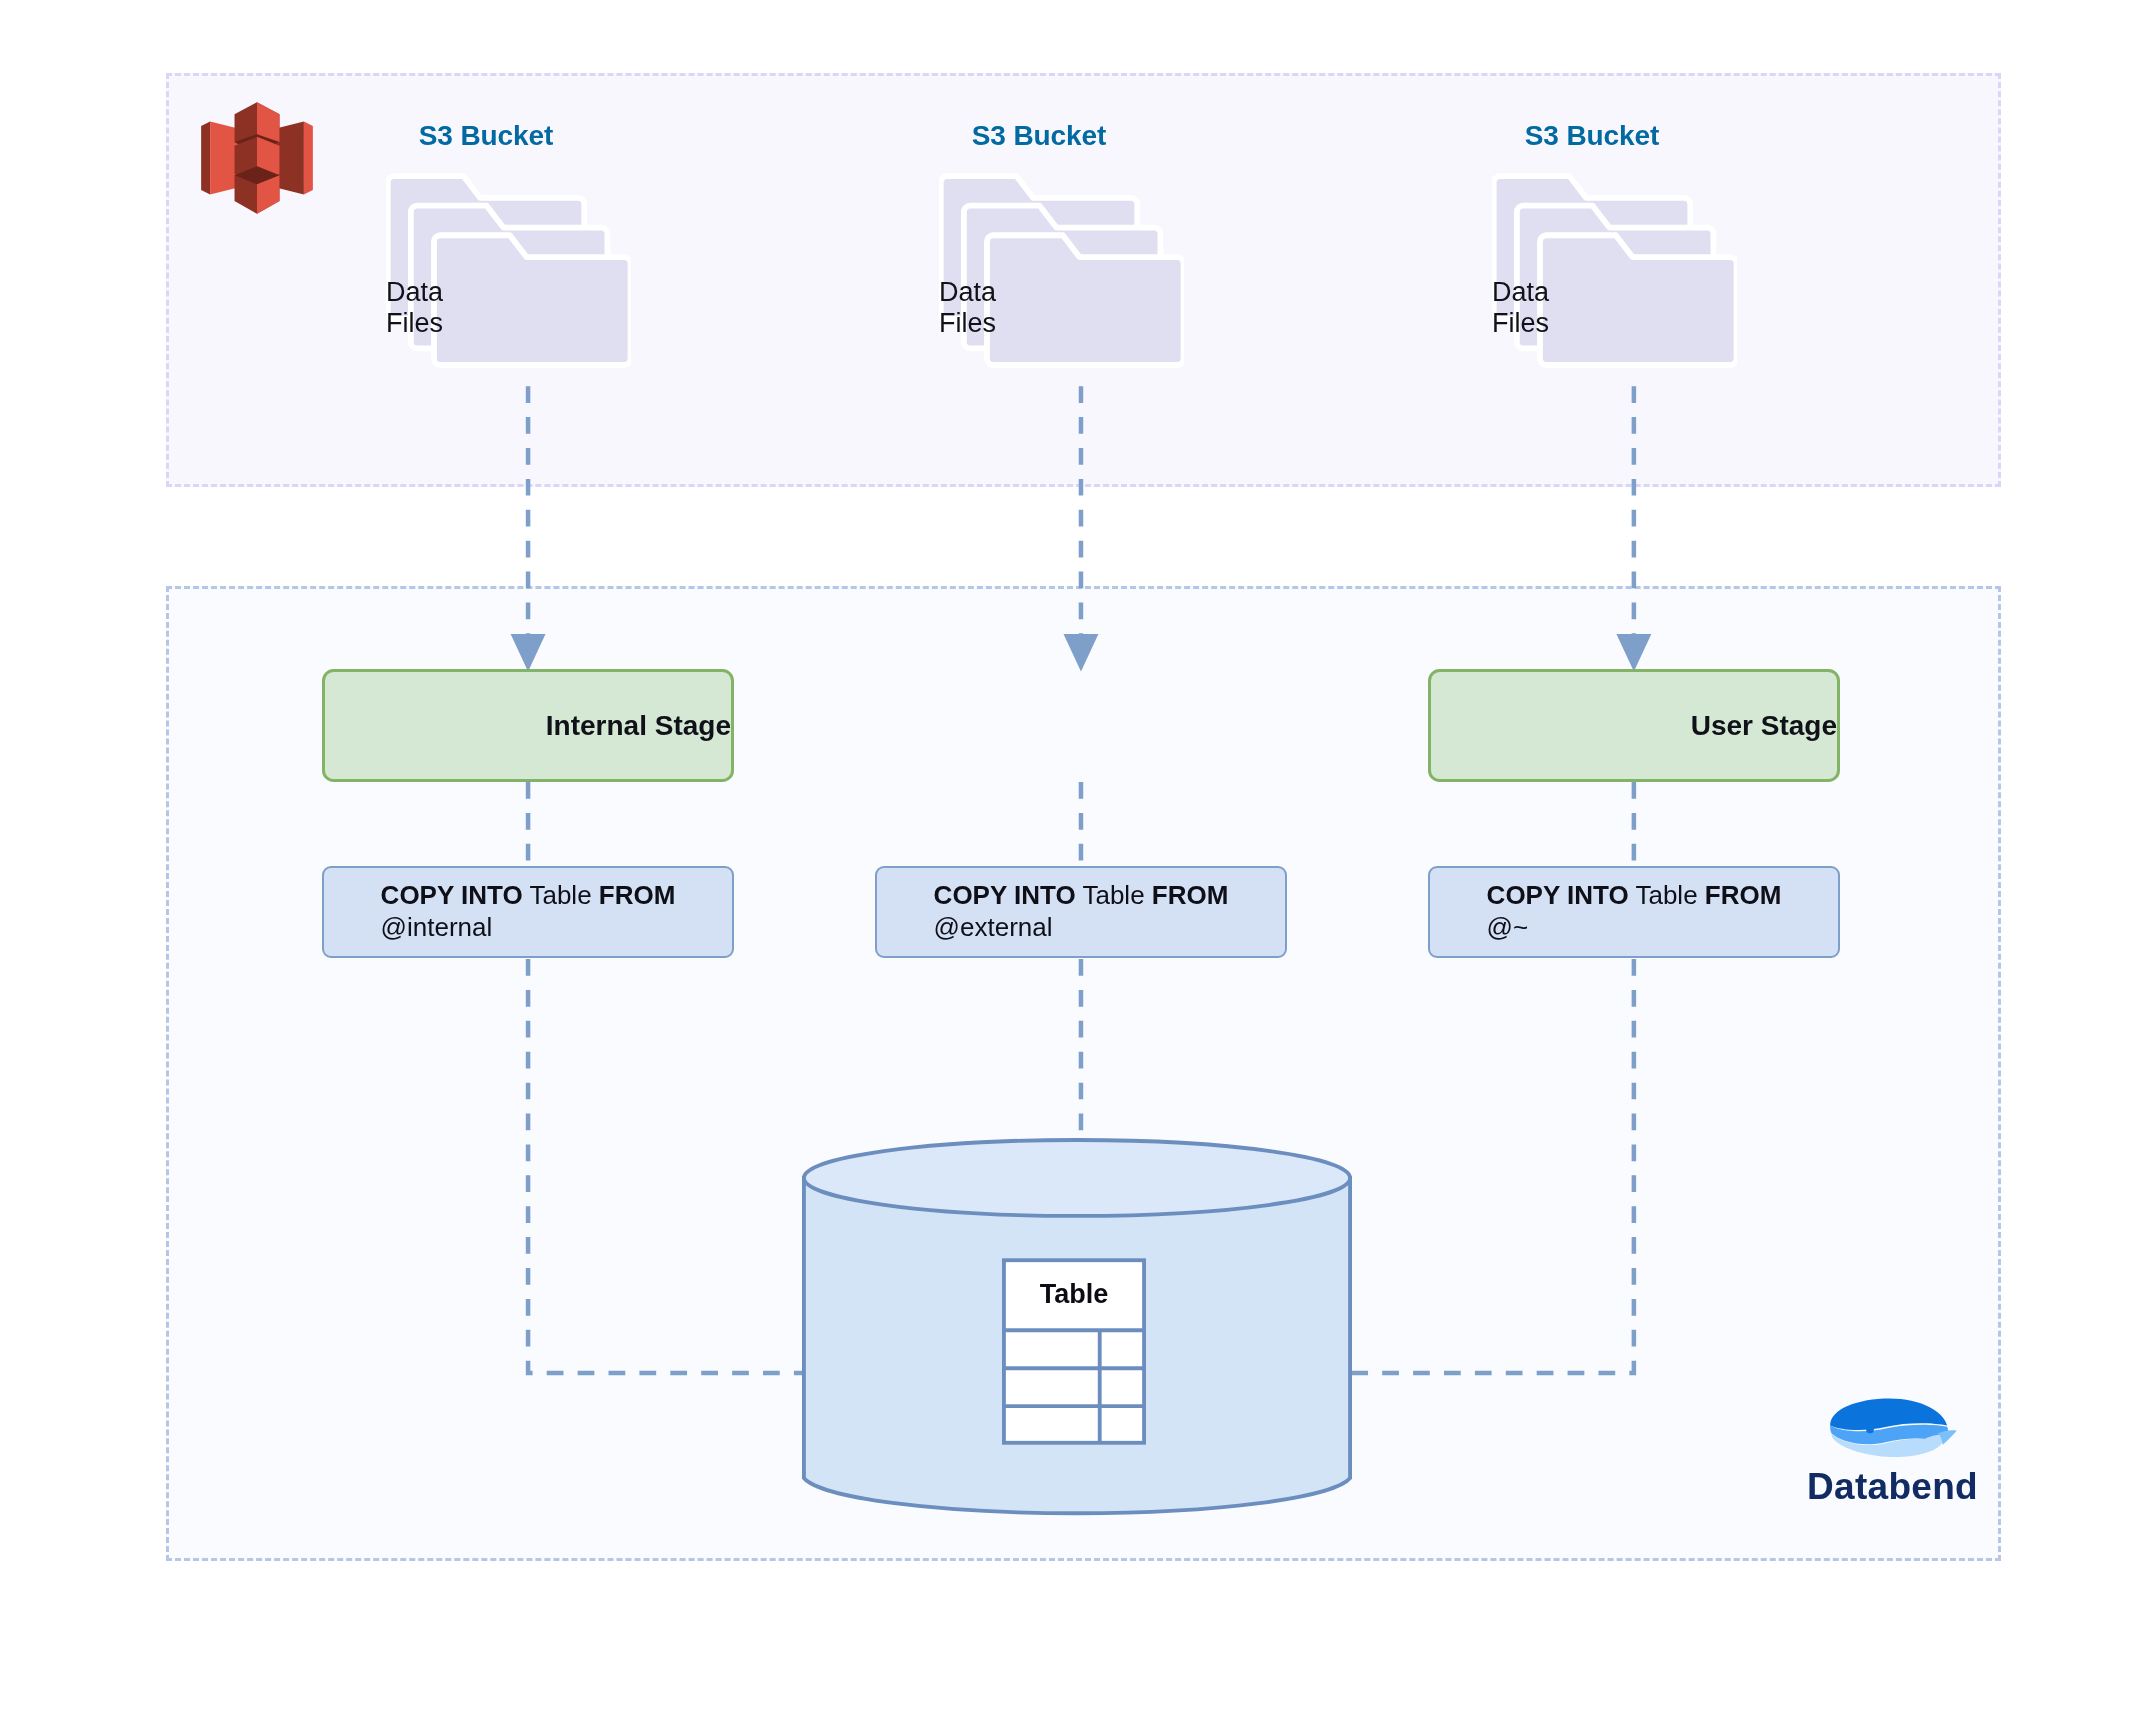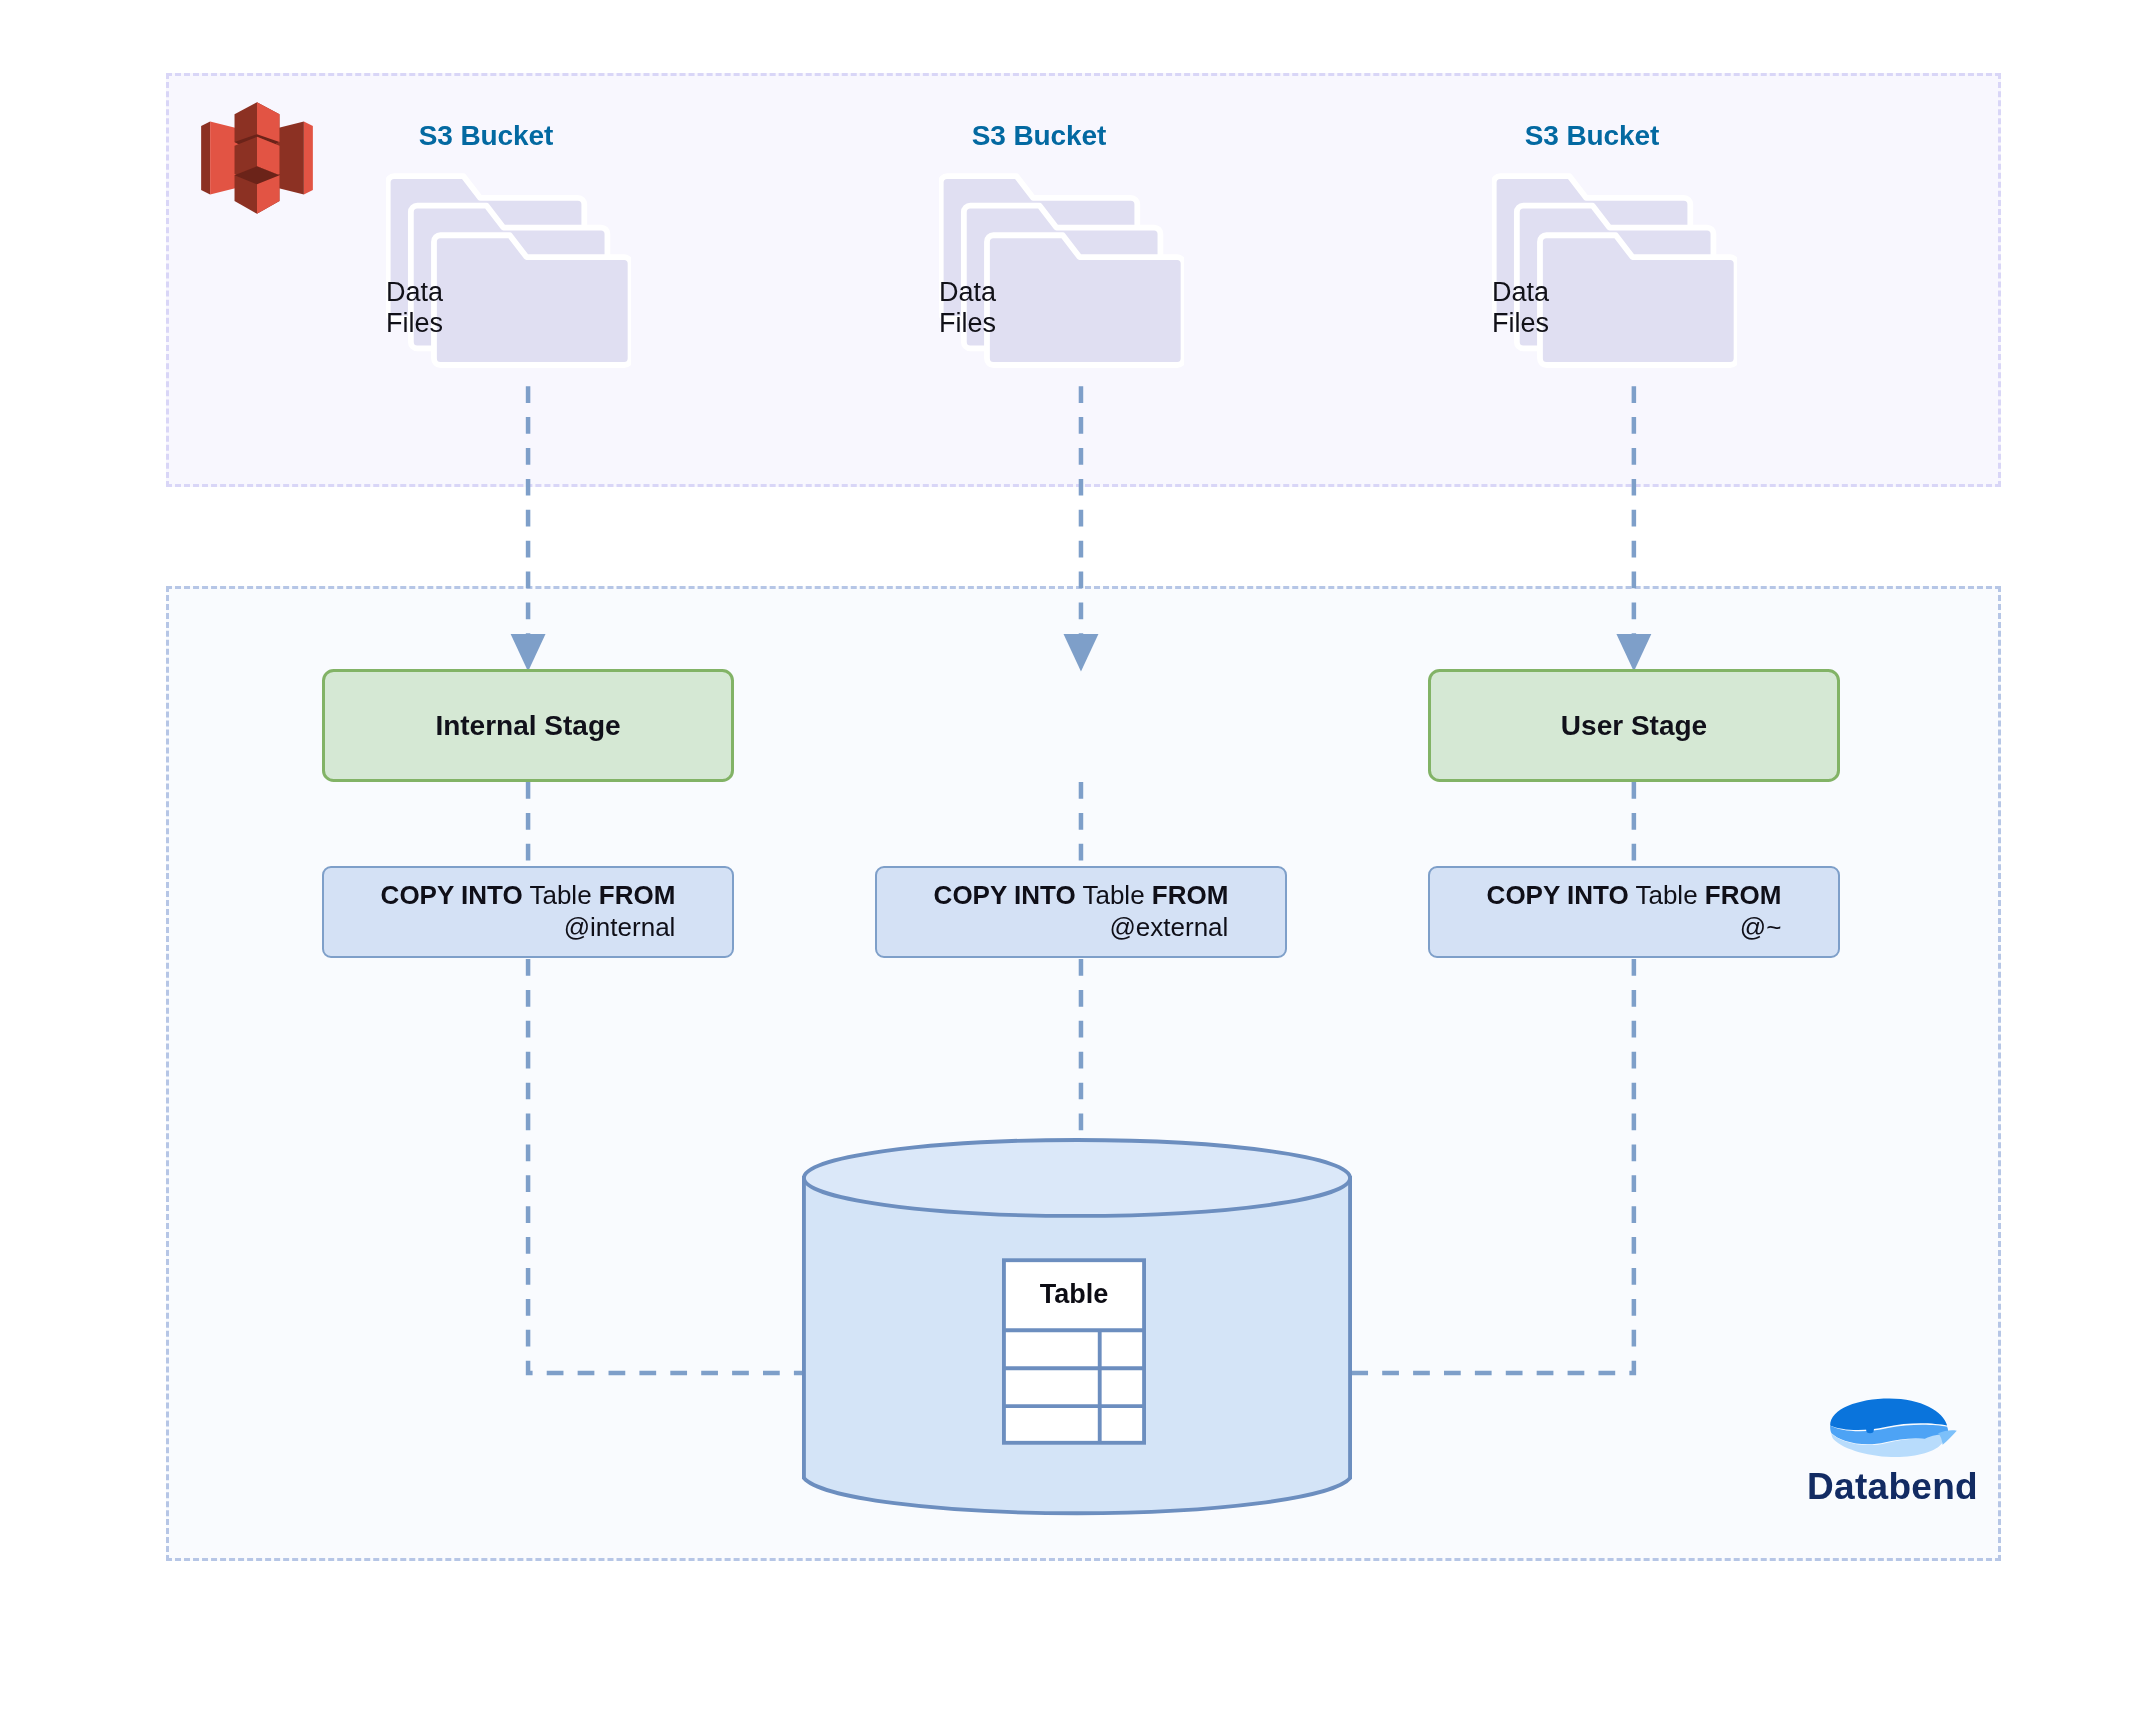--- a/index.html
+++ b/index.html
@@ -62,39 +62,39 @@
   .stage-box{
     position:absolute;
     box-sizing:border-box;
     width:412px;
     height:113px;
     background:#d5e8d4;
     border:3.2px solid #82b366;
     border-radius:11.6px;
     display:flex;
     align-items:center;
-    justify-content:center;
+    justify-content:flex-end;
     font-size:28px;
     font-weight:bold;
     color:#11111a;
   }
 
   
   .copy-box{
     position:absolute;
     box-sizing:border-box;
     width:412px;
     height:92px;
     background:#d4e1f5;
     border:2.6px solid #7e9fc9;
     border-radius:9px;
     display:flex;
     align-items:center;
     justify-content:center;
-    text-align:right;
+    text-align:left;
     font-size:26px;
     line-height:1.22;
     color:#0f0f18;
   }
   .copy-box .kw{font-weight:bold;}
   .copy-box .nm{font-weight:normal;}
 
   
   #wires{position:absolute; left:0; top:0; width:2151px; height:1725px; pointer-events:none;}
 

